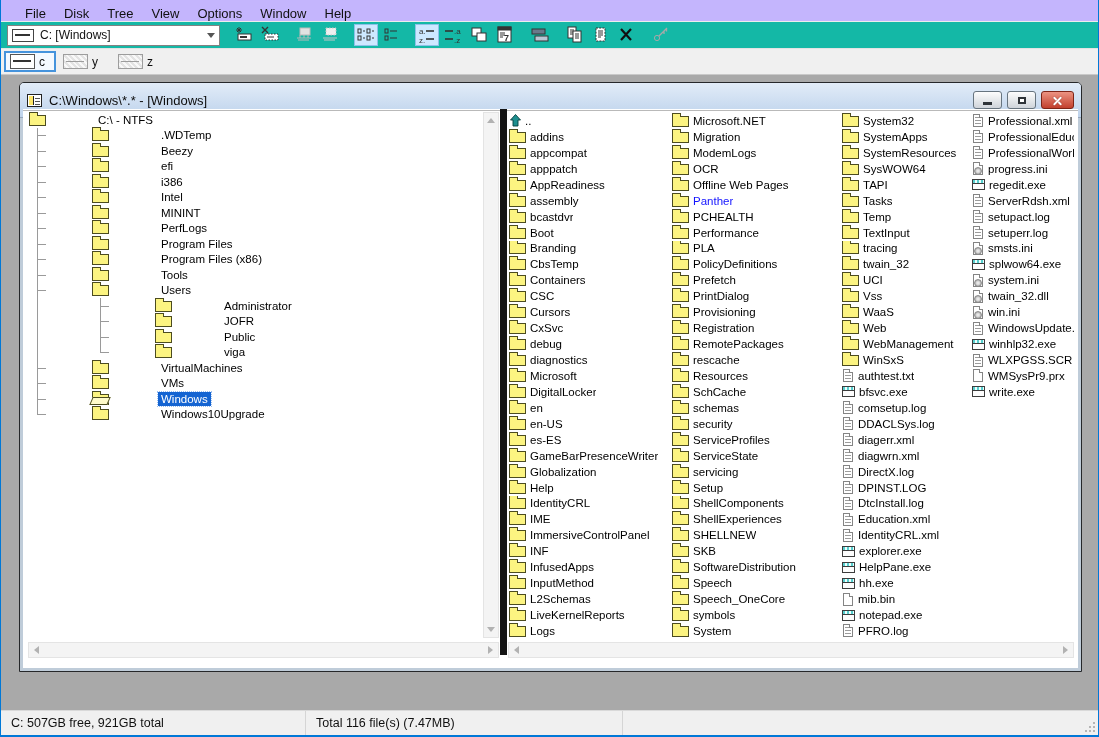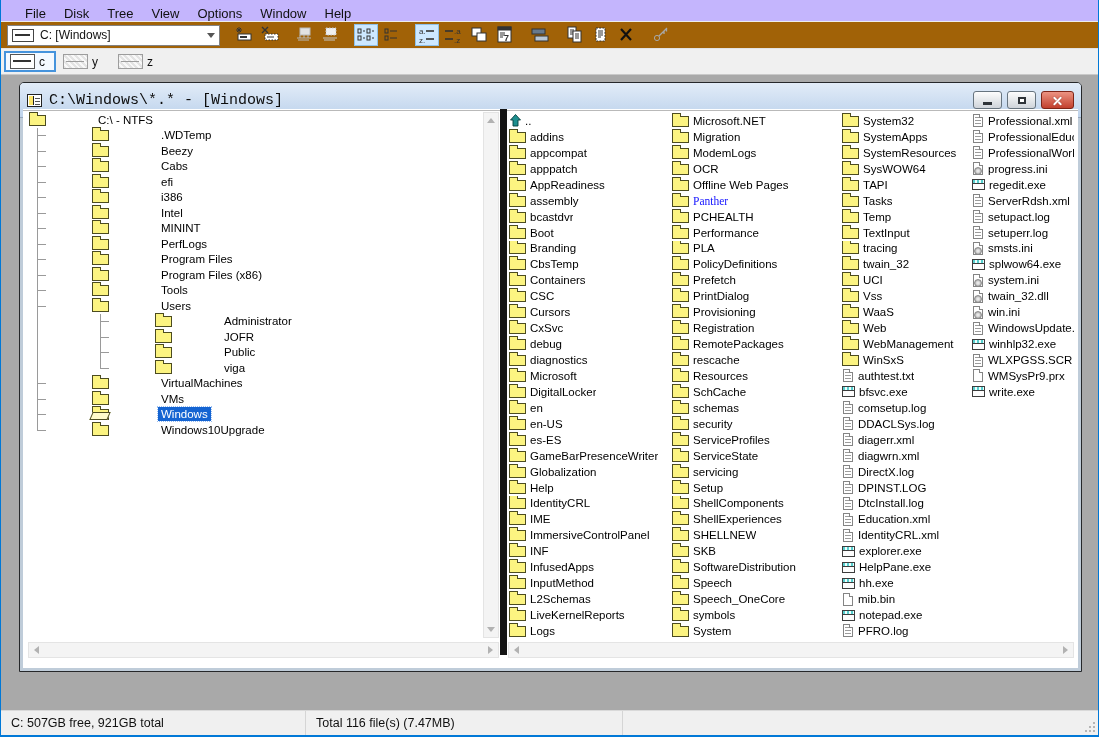--- a/index.html
+++ b/index.html
@@ -20,21 +20,21 @@
   .g-min{width:10px;height:1px;background:#fff;}
   .g-max{width:9px;height:9px;border:1px solid #fff;}
   .g-x{position:relative;width:11px;height:11px;}
   .g-x::before,.g-x::after{content:"";position:absolute;left:-1px;top:5px;width:13px;height:1px;background:#fff;}
   .g-x::before{transform:rotate(45deg);} .g-x::after{transform:rotate(-45deg);}
   
   .menubar{height:21px;background:#c4b5fd;display:flex;align-items:flex-end;padding-left:15px;flex:none;
     border-bottom:1px solid #ececec;}
   .menu-item{padding:0 9px;font-size:13px;color:#111;}
   
-  .toolbar{height:26px;background:#a16207;display:flex;align-items:center;flex:none;
+  .toolbar{height:26px;background:#14b8a6;display:flex;align-items:center;flex:none;
     border-bottom:1px solid #e3e3e3;}
   .drivesel{width:213px;height:21px;margin-left:6px;background:#fff;border:1px solid #828282;
     display:flex;align-items:center;font-size:12px;color:#111;padding:0 4px;box-sizing:border-box;}
   .dico-sm{width:20px;height:11px;border:1px solid #444;background:#fff;margin-right:6px;position:relative;flex:none;}
   .dico-sm::after{content:"";position:absolute;left:2px;right:3px;top:4px;border-top:2px solid #333;}
   .chev{margin-left:auto;width:0;height:0;border-left:4px solid transparent;border-right:4px solid transparent;
     border-top:5px solid #555;}
   #tbicons{display:flex;align-items:center;margin-left:12px;}
   .tbtn{width:24px;height:22px;display:flex;align-items:center;justify-content:center;flex:none;margin-right:2px;}
   .tbtn.gap{margin-left:9px;}
@@ -47,21 +47,21 @@
   .dico{width:23px;height:13px;border:1px solid #555;background:#fff;position:relative;flex:none;}
   .dico::after{content:"";position:absolute;left:2px;right:3px;top:5px;border-top:2px solid #333;}
   .dico.network{border-color:#9d9d9d;background:repeating-linear-gradient(45deg,#e3e3e3 0 2px,#f8f8f8 2px 4px);}
   .dico.network::after{border-color:#9d9d9d;border-top-width:1px;top:6px;}
   .dlet{font-size:12px;margin-left:4px;color:#111;}
   
   .mdi{flex:1;background:#a9a9a9;position:relative;}
   .child{position:absolute;left:18px;top:7px;width:1063px;height:590px;background:#bfccd9;
     border:1px solid #26282a;border-radius:5px 5px 0 0;box-sizing:border-box;}
   .ctitle{height:26px;background:linear-gradient(#e2ecf8,#bed3ec);border-bottom:1px solid #96a7bc;
-    border-radius:4px 4px 0 0;display:flex;align-items:center;padding:4px 7px;font-size:15px;color:#0d0d0d;font-family:Liberation Mono, monospace;}
+    border-radius:4px 4px 0 0;display:flex;align-items:center;padding:4px 7px;font-size:13px;color:#0d0d0d;}
   .cticon{width:15px;height:13px;background:#fff;border:1px solid #222;margin-right:7px;position:relative;
     box-sizing:border-box;flex:none;}
   .cticon::before{content:"";position:absolute;left:1px;top:1px;width:4px;height:9px;background:#ffe76a;
     border-right:1px solid #222;}
   .cticon::after{content:"";position:absolute;left:7px;right:1px;top:3px;height:7px;
     background:repeating-linear-gradient(to bottom,#555 0 1px,transparent 1px 3px);}
   .cbtns{margin-left:auto;display:flex;gap:5px;}
   .cbtn{width:29px;height:18px;border:1px solid #67747f;border-radius:3px;
     background:linear-gradient(#fdfdfd,#cfd4da);display:flex;align-items:center;justify-content:center;box-sizing:border-box;}
   .cbtn.close{width:33px;background:linear-gradient(#ec9382,#c2402e);border-color:#7e2417;}
@@ -100,21 +100,21 @@
   
   .splitter{position:absolute;left:477px;width:7px;top:0;bottom:13px;background:#141414;}
   
   .filepane{position:absolute;left:485px;right:4px;top:3px;bottom:30px;background:#fff;overflow:hidden;
     display:flex;padding-top:1px;}
   .fcol{overflow:hidden;flex:none;}
   .fcol:nth-child(1){width:163px;} .fcol:nth-child(2){width:170px;} .fcol:nth-child(3){width:130px;}
   .fcol:nth-child(4){flex:1;}
   .fitem{height:15.95px;display:flex;align-items:center;font-size:11.5px;color:#000;white-space:nowrap;overflow:hidden;}
   .fitem .fold{margin:1px 4px 0 1px;}
-  .fitem.comp .flbl{color:#1414ff;font-family:Liberation Serif, serif;}
+  .fitem.comp .flbl{color:#1414ff;}
   .flbl{overflow:hidden;}
   .i-up{flex:none;margin:0 3px 0 1px;}
   .i-doc,.i-blank,.i-sys{display:inline-block;width:10px;height:13px;flex:none;background:#fff;
     border:1px solid #848484;margin:0 5px 0 2px;position:relative;box-sizing:border-box;}
   .i-doc::before{content:"";position:absolute;left:1px;right:1px;top:2px;height:8px;
     background:repeating-linear-gradient(to bottom,#9c9c9c 0 1px,transparent 1px 3px);}
   .i-doc::after,.i-blank::after,.i-sys::after{content:"";position:absolute;top:-1px;right:-1px;width:4px;height:4px;
     background:#fff;border-left:1px solid #848484;border-bottom:1px solid #848484;box-sizing:border-box;}
   .i-sys::before{content:"";position:absolute;left:0px;top:4px;width:6px;height:6px;border-radius:50%;
     background:radial-gradient(circle,#e8e8e8 25%,#9a9a9a 90%);border:1px solid #8a8a8a;}
@@ -322,25 +322,20 @@
               <span class="tlbl">.WDTemp</span>
             </div>
             <div class="trow">
               <span class="tg elbow"></span>
               <span class="fold"></span>
               <span class="tlbl">Beezy</span>
             </div>
             <div class="trow">
               <span class="tg elbow"></span>
               <span class="fold"></span>
-              <span class="tlbl">Cabs</span>
-            </div>
-            <div class="trow">
-              <span class="tg elbow"></span>
-              <span class="fold"></span>
               <span class="tlbl">efi</span>
             </div>
             <div class="trow">
               <span class="tg elbow"></span>
               <span class="fold"></span>
               <span class="tlbl">i386</span>
             </div>
             <div class="trow">
               <span class="tg elbow"></span>
               <span class="fold"></span>

